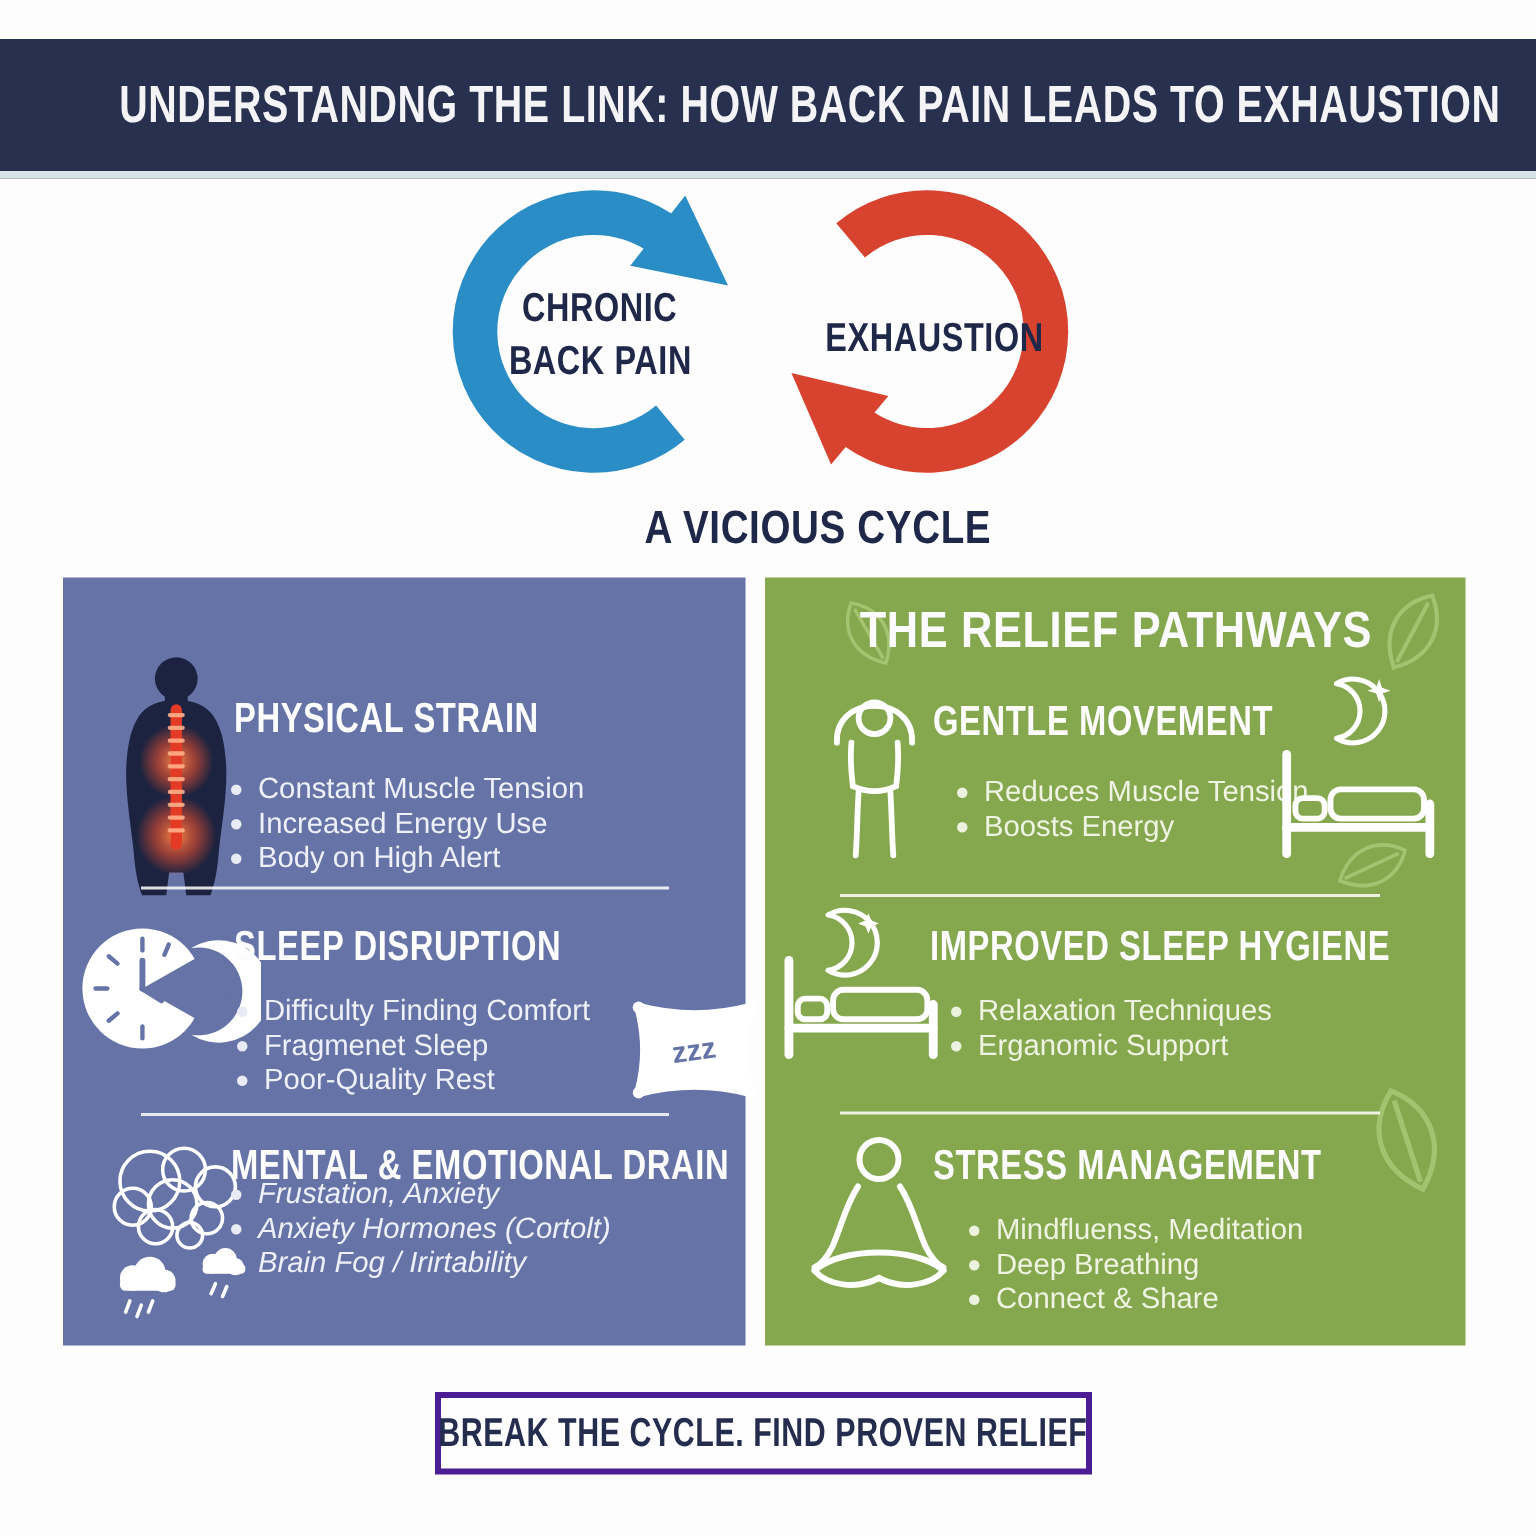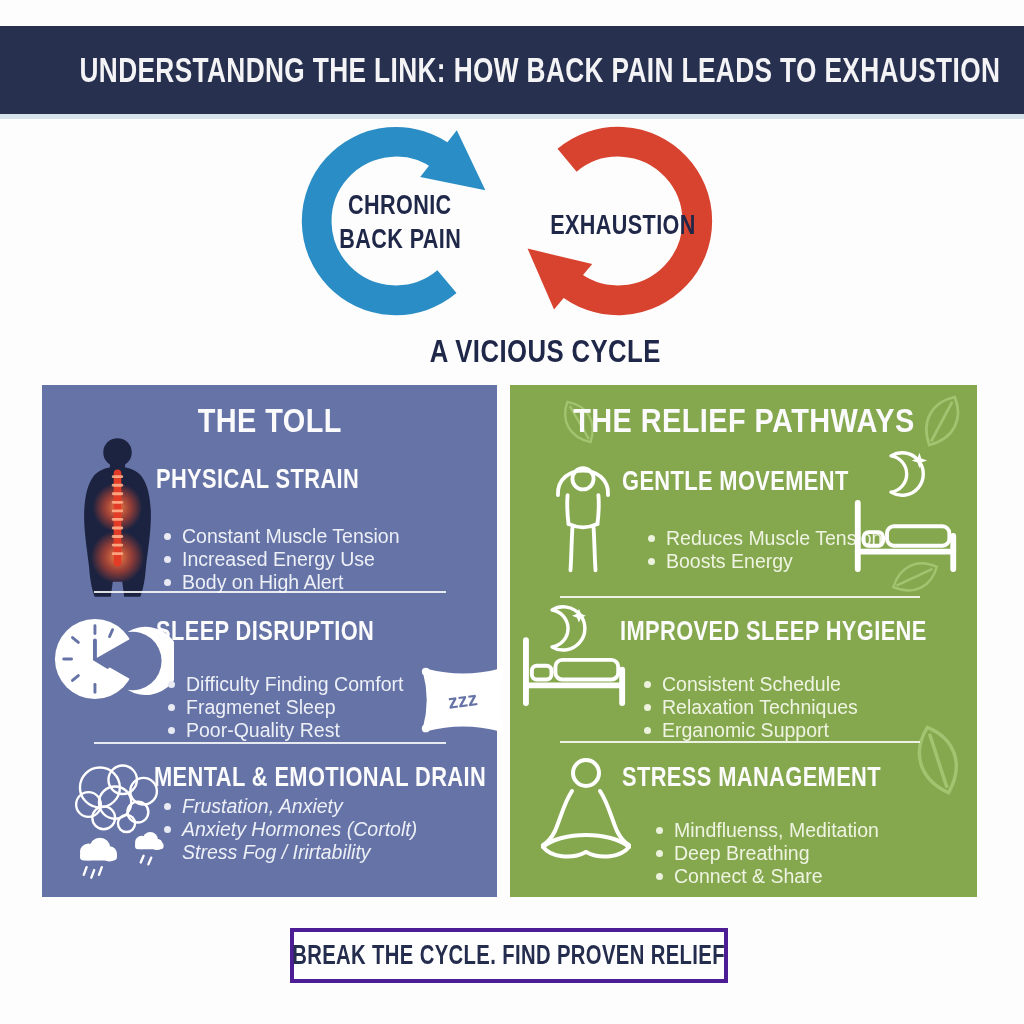--- a/index.html
+++ b/index.html
@@ -24,21 +24,21 @@
   .panel{top:385px;height:512px;}
   .panel-toll{left:42px;width:455px;background:#6673a6;}
   .panel-relief{left:510px;width:467px;background:#85a84f;}
 
   .panel-title{width:100%;text-align:center;color:#fbfbfd;}
   .panel-title .cond{font-size:34px;transform:scaleX(0.85);}
 
   .sec-head{color:#fcfcfd;}
   .sec-head .cond{font-size:28px;transform:scaleX(0.78);}
 
-  ul.bullets{list-style:none;margin:18px;padding:0;}
+  ul.bullets{list-style:none;margin:8px;padding:0;}
   ul.bullets li{display:flex;align-items:flex-start;height:23px;}
   ul.bullets .dot{flex:0 0 auto;width:7px;height:7px;border-radius:50%;margin:8px 11px 0 0;}
   .panel-toll ul.bullets li{color:#edf0f7;font-size:19.5px;}
   .panel-toll ul.bullets .dot{background:#e8ebf3;}
   .panel-relief ul.bullets li{color:#eff4e2;font-size:19.5px;}
   .panel-relief ul.bullets .dot{background:#ecf2dd;}
   ul.bullets li.no-dot .dot{visibility:hidden;}
 
   .divider{height:2px;background:rgba(255,255,255,0.85);}
 
@@ -80,23 +80,20 @@
       <span class="cond">EXHAUSTION</span>
     </div>
 
     <div class="abs caption" style="left:395px;top:222px;width:300px;">
       <span class="cond">A VICIOUS CYCLE</span>
     </div>
   </section>
 
   <section class="abs panel panel-toll">
 
-    <div class="abs panel-title" style="top:16px;">
-      <span class="cond">THE TOLL</span>
-    </div>
 
     <svg class="abs" style="left:28px;top:52px;" width="95" height="162" viewBox="0 0 100 170">
       <defs>
         <radialGradient id="glowGrad" cx="50%" cy="50%" r="50%">
           <stop offset="0%" stop-color="#ff8c4a" stop-opacity="0.95"></stop>
           <stop offset="55%" stop-color="#f0512f" stop-opacity="0.55"></stop>
           <stop offset="100%" stop-color="#f0512f" stop-opacity="0"></stop>
         </radialGradient>
       </defs>
       <circle cx="50" cy="16" r="15" fill="#1c2340"></circle>
@@ -227,21 +224,21 @@
       <li>
           <span class="dot"></span>
           <span>Frustation, Anxiety</span>
         </li>
       <li>
           <span class="dot"></span>
           <span>Anxiety Hormones (Cortolt)</span>
         </li>
       <li class="no-dot">
           <span class="dot"></span>
-          <span>Stress Fog / Irirtability</span>
+          <span>Brain Fog / Irirtability</span>
         </li>
     </ul>
   </section>
 
   <section class="abs panel panel-relief">
 
     <svg class="abs leaf" style="left:38px;top:8px;" width="62" height="58" viewBox="0 0 100 100">
       <g stroke="#a9c878" stroke-width="4" fill="none" transform="rotate(-30 50 50)">
         <path d="M50 10 C24 32 22 64 50 90 C78 64 76 32 50 10 Z"></path>
           <path d="M50 18 V84"></path>
@@ -326,24 +323,20 @@
         <rect x="38" y="26" width="64" height="20" rx="7" stroke-width="4"></rect>
       </g>
     </svg>
 
     <div class="abs sec-head" style="left:110px;top:230px;text-decoration:underline;">
       <span class="cond cond-left">IMPROVED SLEEP HYGIENE</span>
     </div>
     <ul class="bullets abs" style="left:116px;top:270px;">
       <li>
           <span class="dot"></span>
-          <span>Consistent Schedule</span>
-        </li>
-      <li>
-          <span class="dot"></span>
           <span>Relaxation Techniques</span>
         </li>
       <li>
           <span class="dot"></span>
           <span>Erganomic Support</span>
         </li>
     </ul>
 
     <div class="abs divider" style="left:50px;top:356px;width:360px;"></div>
 

